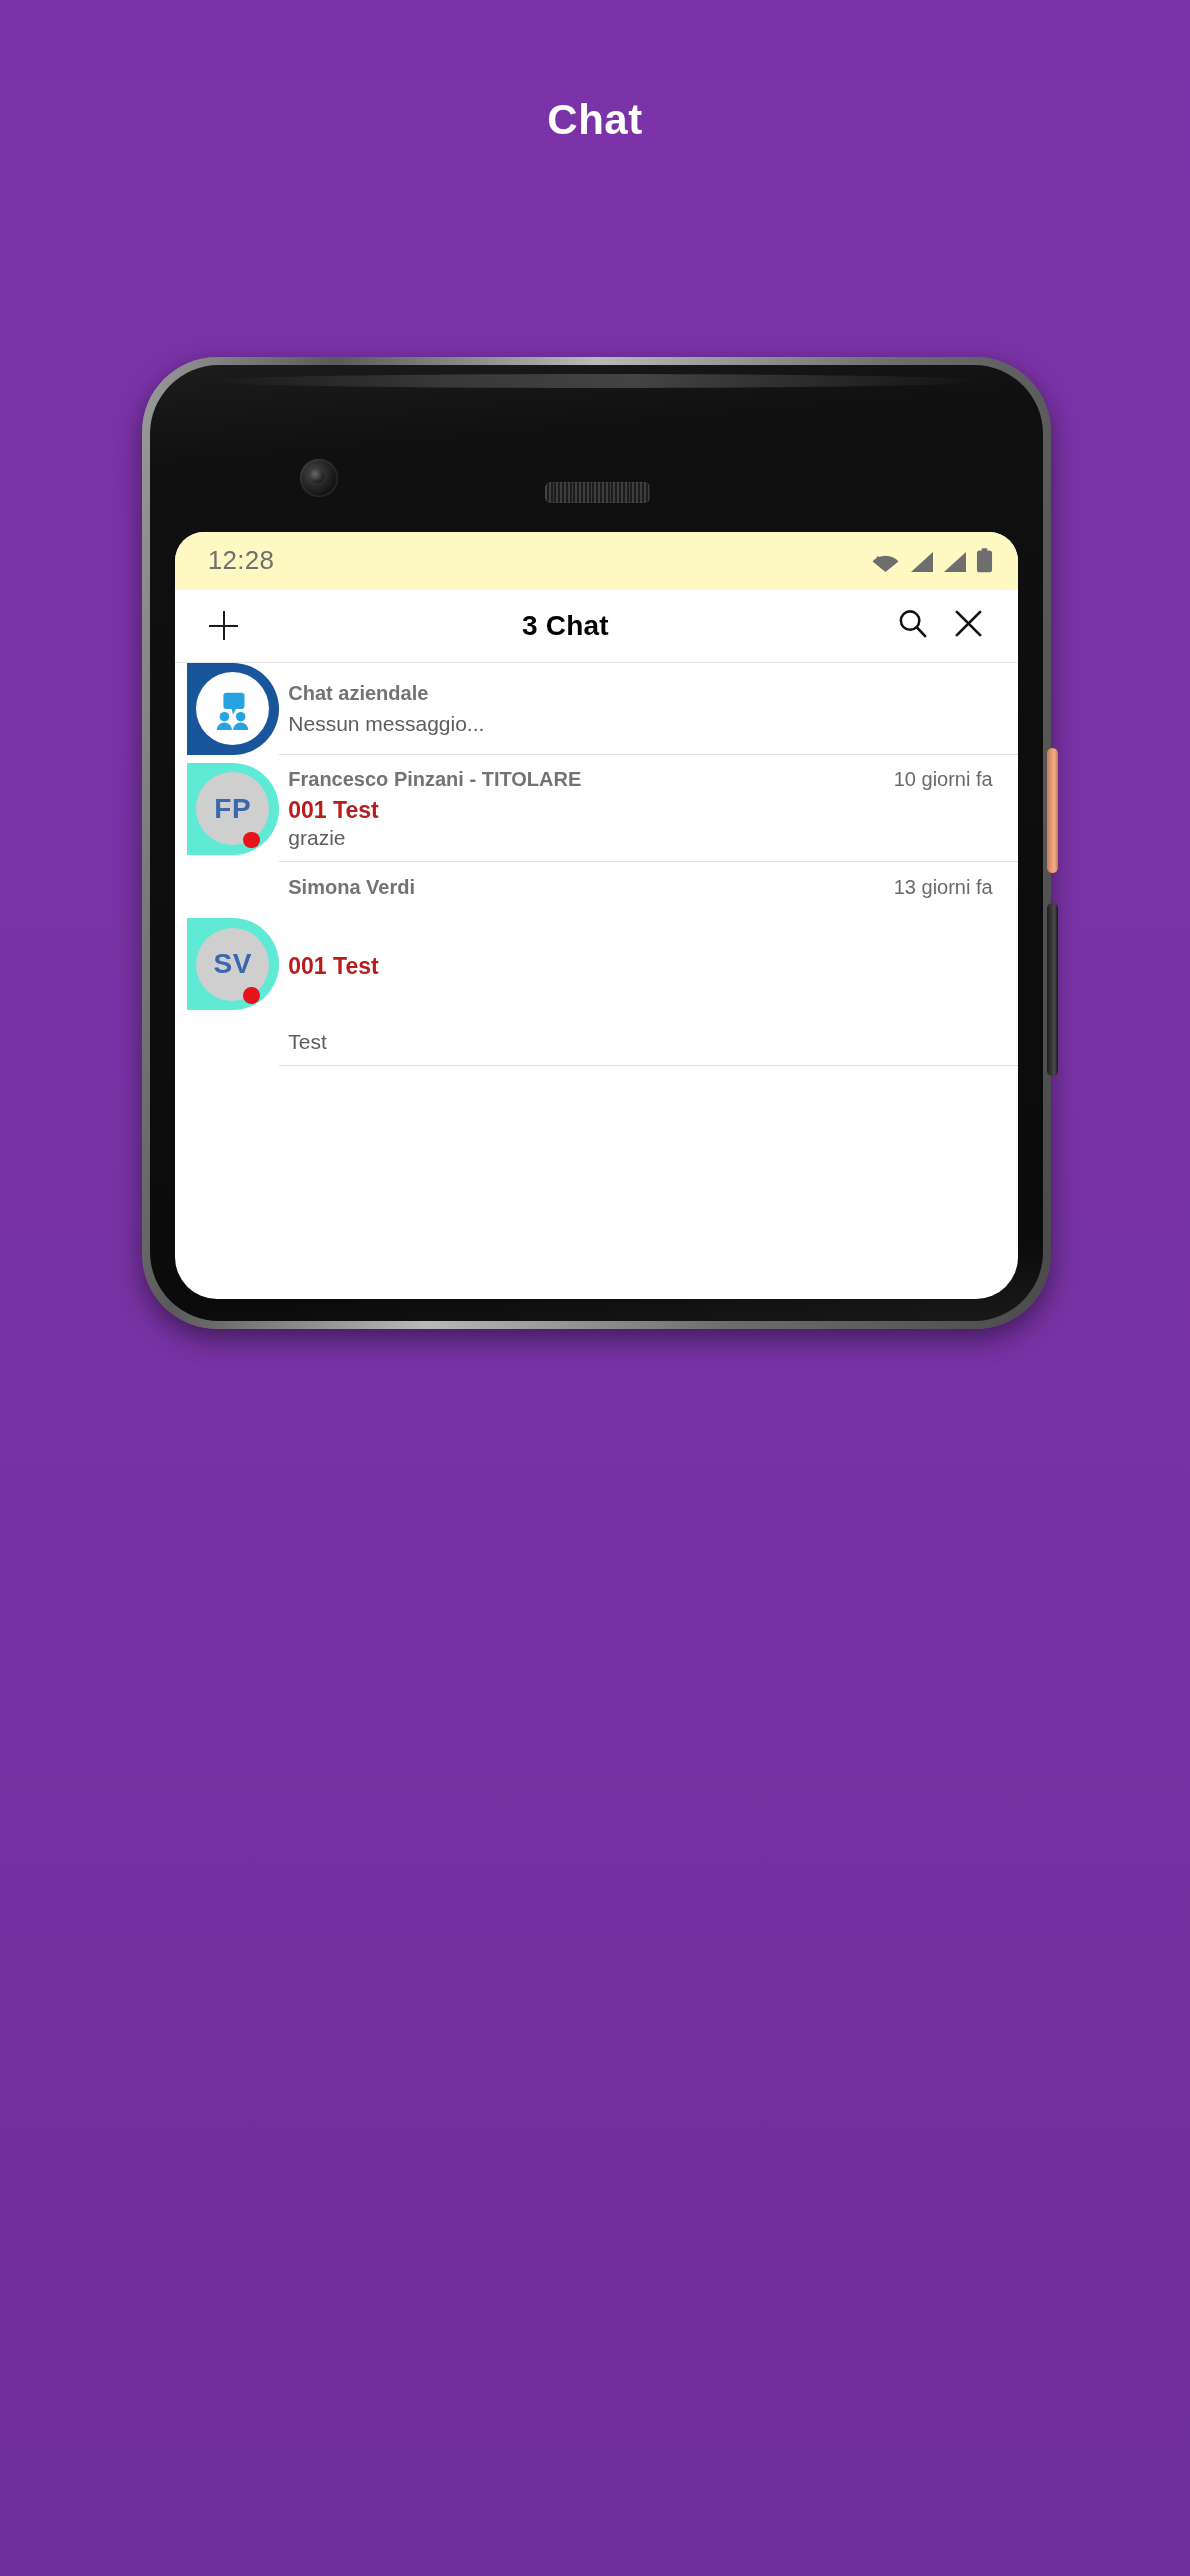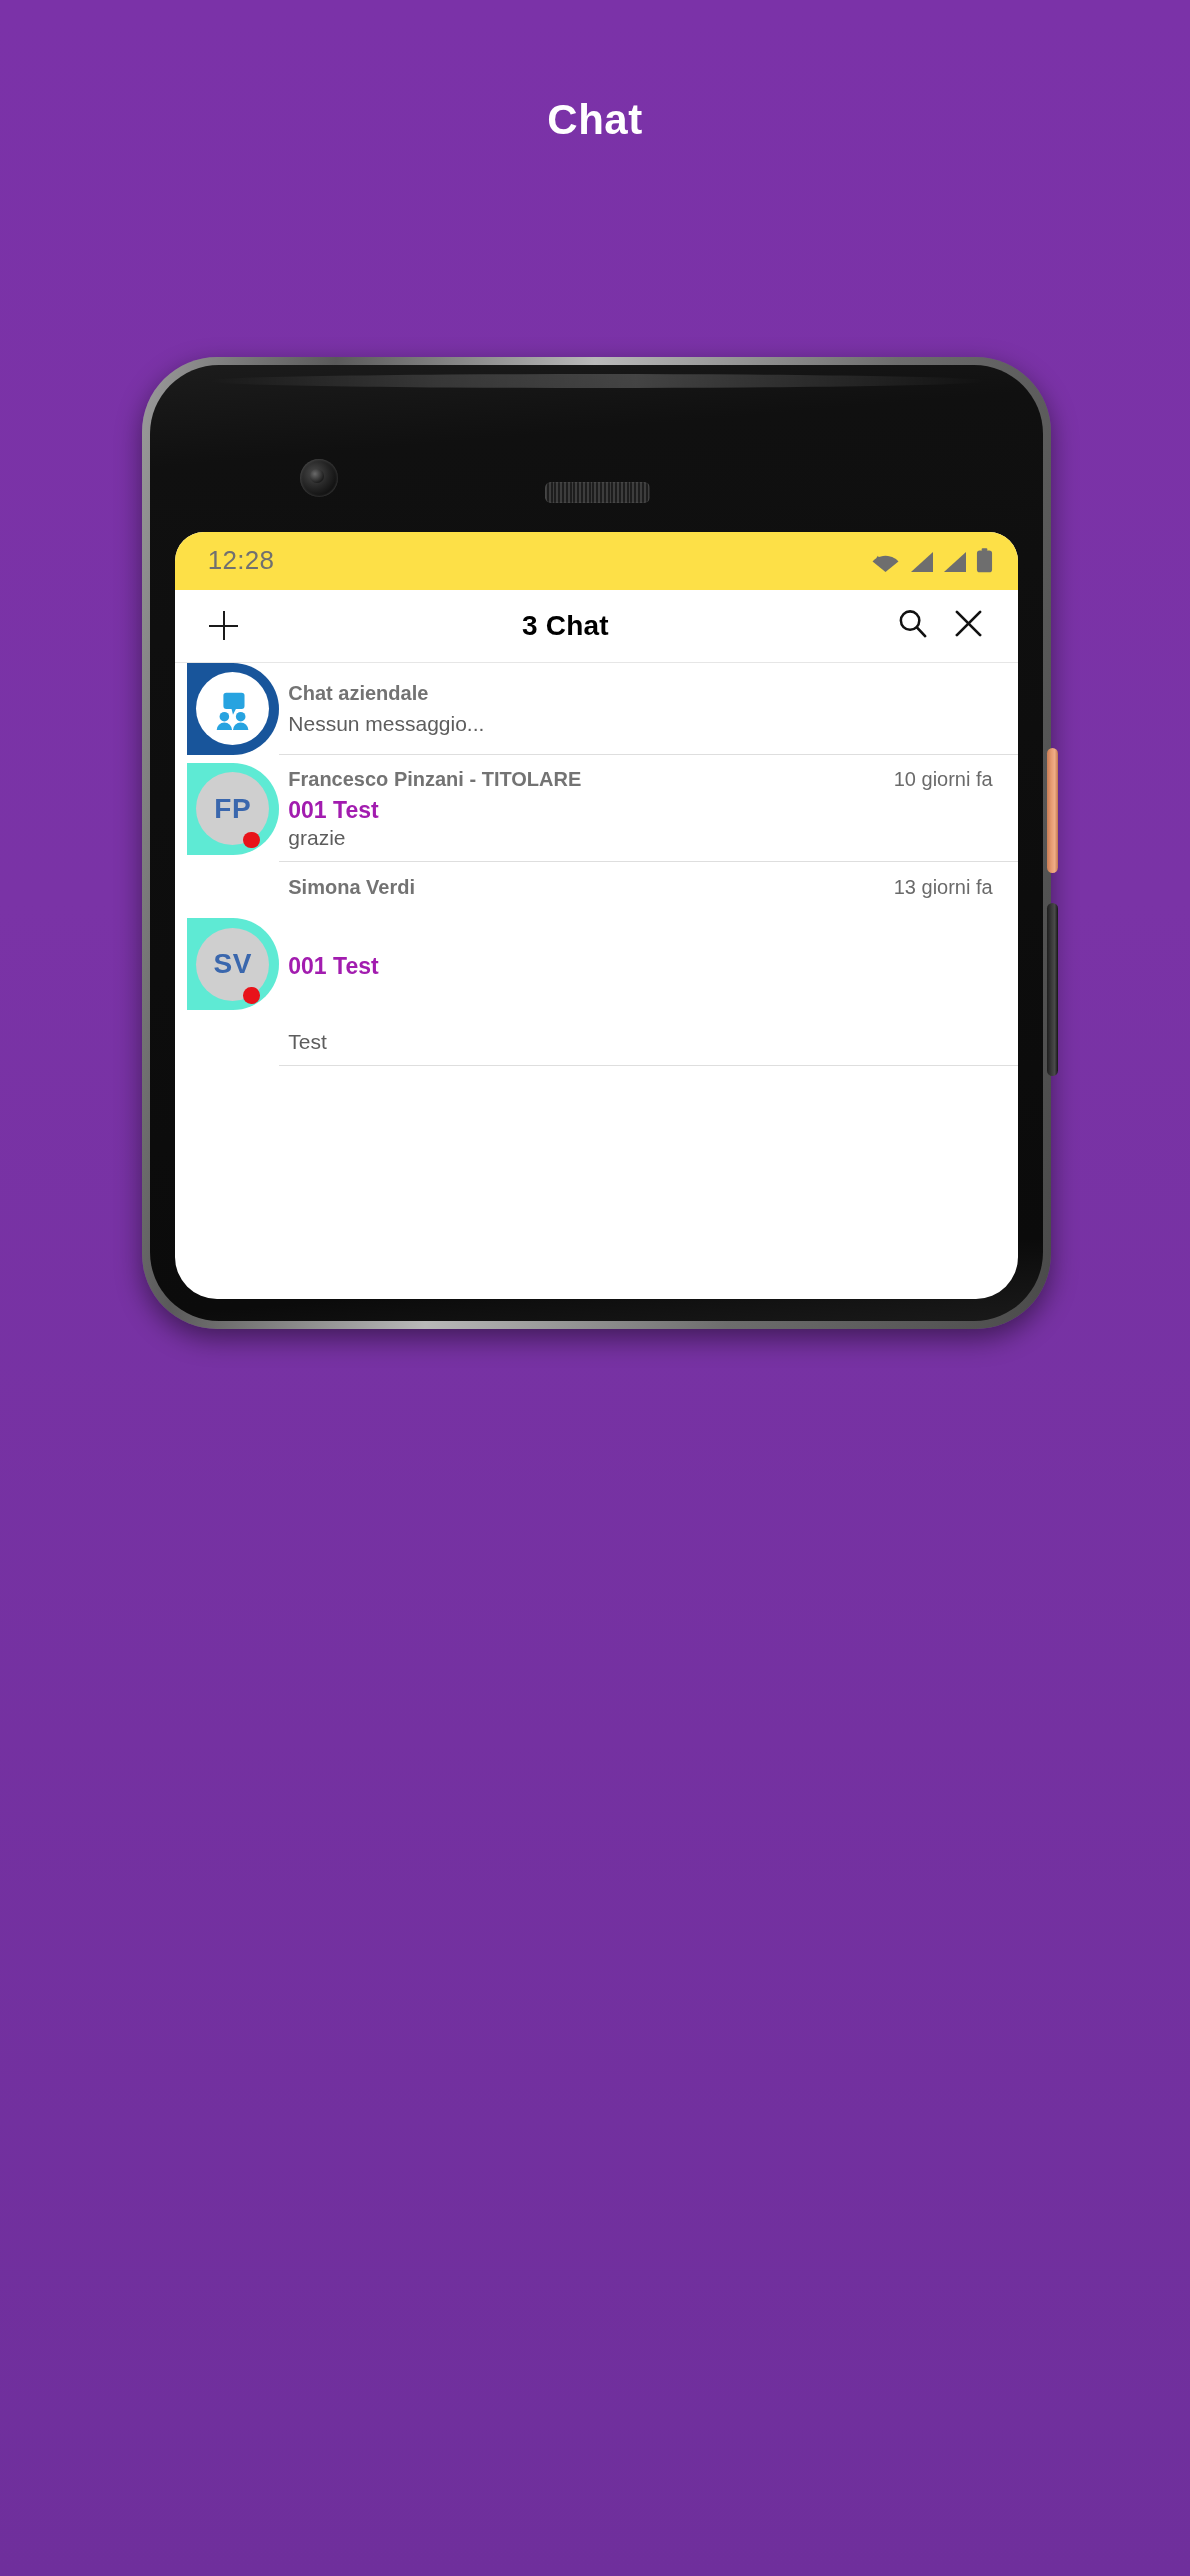--- a/index.html
+++ b/index.html
@@ -120,21 +120,21 @@
     overflow: hidden;
   }
 
   
   .statusbar {
     height: 58px;
     display: flex;
     align-items: center;
     justify-content: space-between;
     padding: 0 25px 0 33px;
-    background: #fde047;
+    background: #fef9c3;
     text-align: center;
   }
   .status-time {
     font-size: 26px;
     color: #707070;
     letter-spacing: 0.3px;
   }
   .status-icons {
     display: flex;
     align-items: flex-end;
@@ -266,21 +266,21 @@
   }
   .row-time {
     font-size: 20px;
     color: #6a6a6a;
     white-space: nowrap;
     flex: 0 0 auto;
   }
   .row-sub {
     font-size: 23px;
     font-weight: bold;
-    color: #a21caf;
+    color: #b91c1c;
     margin-top: 5.8px;
   }
   .row-preview {
     font-size: 21px;
     color: #5d5d5d;
     margin-top: 2px;
   }
   .chat-row.group .row-body { padding-top: 17px; padding-bottom: 15.3px; }
   .chat-row.group .row-preview { margin-top: 7px; }
 

